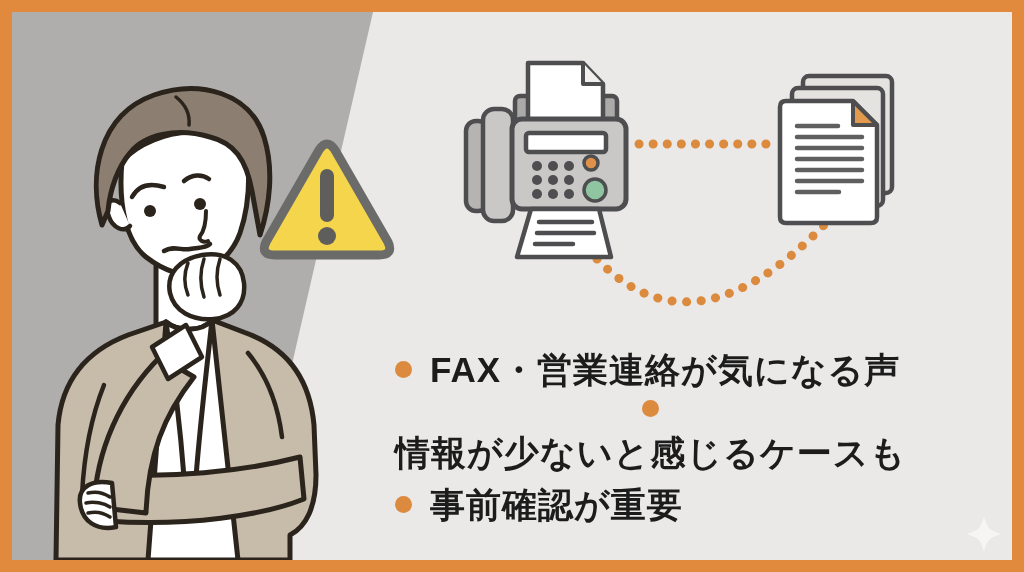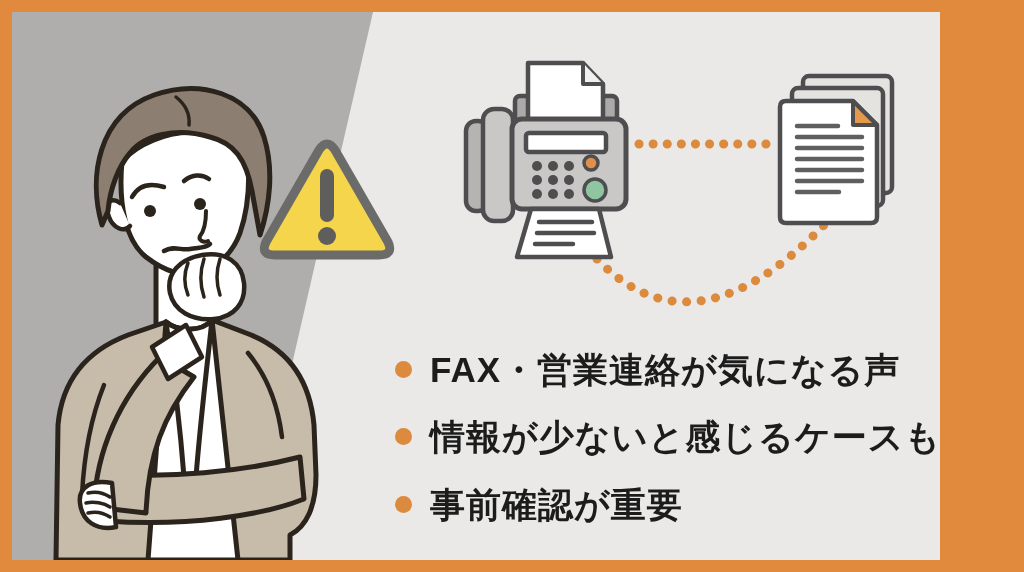--- a/index.html
+++ b/index.html
@@ -3,21 +3,21 @@
 <meta charset="utf-8">
 <style>
   html,body{margin:0;padding:0;background:#fff;}
   *{box-sizing:border-box;}
   .frame{
     position:relative;width:1024px;height:572px;overflow:hidden;
     background:#E1893C;
     font-family:"Liberation Sans","DejaVu Sans",sans-serif;
   }
   .canvas{
-    position:absolute;left:12px;top:12px;width:928px;height:548px;
+    position:absolute;left:12px;top:12px;width:1000px;height:548px;
     background:#EAE9E7;overflow:hidden;
   }
   .diag{
     position:absolute;left:0;top:0;width:100%;height:100%;
     background:#AFAEAC;
     clip-path:polygon(0 0,361px 0,235px 548px,0 548px);
   }
   .abs{position:absolute;}
   .overlay{pointer-events:none;}
   .bullet-row{
@@ -162,21 +162,21 @@
           <path d="M22,110 L87,110"></path>
           <path d="M22,121 L64,121"></path>
         </g>
       </g>
     </svg>
 
     <div class="bullet-row" style="top:333px;">
       <span class="bullet-dot"></span>
       <span class="bullet-text">FAX・営業連絡が気になる声</span>
     </div>
-    <div class="bullet-row" style="top:400px;">
+    <div class="bullet-row" style="top:388px;flex-direction:column;">
       <span class="bullet-dot"></span>
       <span class="bullet-text">情報が少ないと感じるケースも</span>
     </div>
     <div class="bullet-row" style="top:468px;text-align:center;">
       <span class="bullet-dot"></span>
       <span class="bullet-text">事前確認が重要</span>
     </div>
 
     <svg class="abs overlay" style="left:953px;top:503px;" width="38" height="38" viewBox="-19 -19 38 38">
       <path d="M0,-18 C3,-6 6,-3 18,0 C6,3 3,6 0,18 C-3,6 -6,3 -18,0 C-6,-3 -3,-6 0,-18 Z" fill="#F6F5F3"></path>

